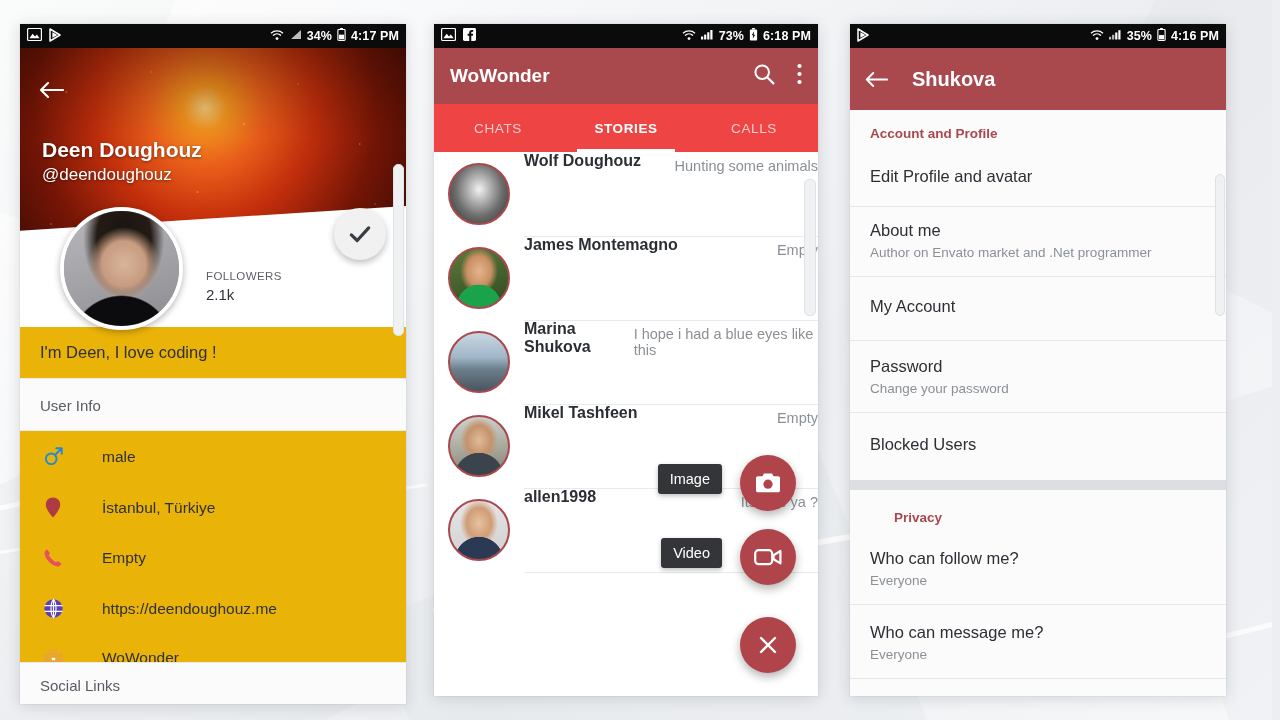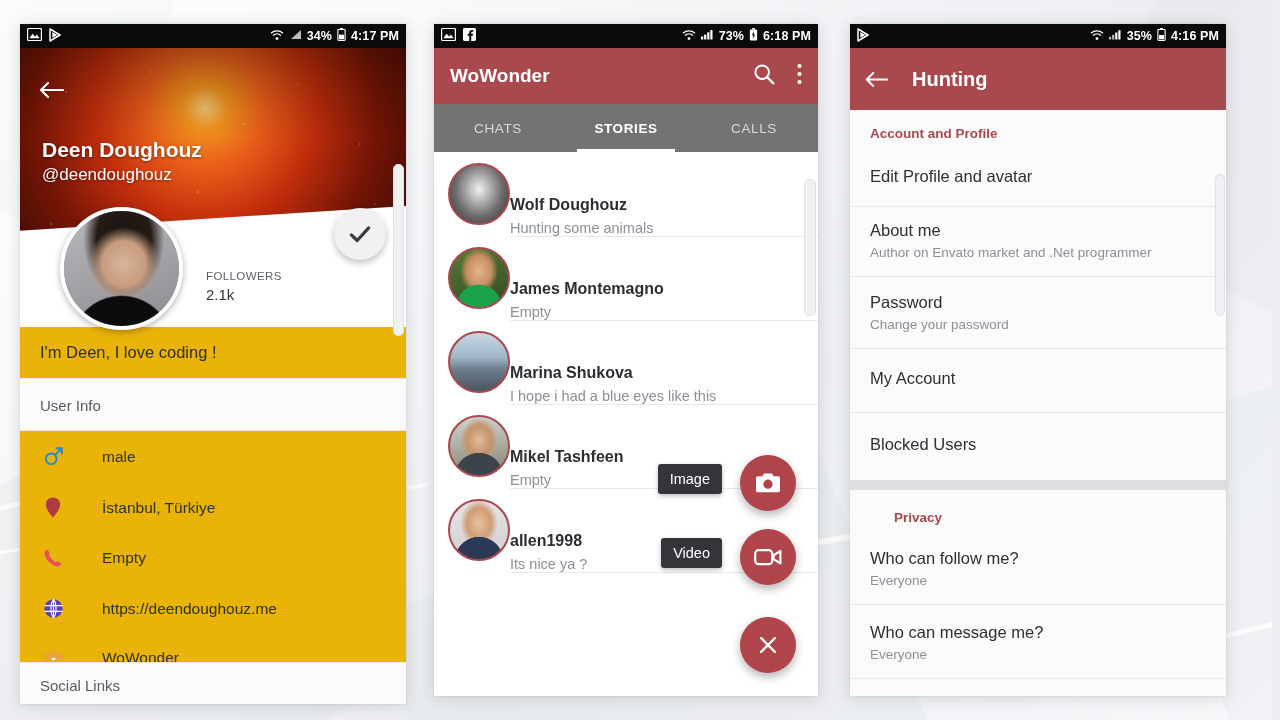--- a/index.html
+++ b/index.html
@@ -50,21 +50,21 @@
     color: #fff;
     display: flex; align-items: center;
     padding: 0 16px;
     height: 56px;
     position: relative; z-index: 30;
   }
   .appbar-title { font-size: 19px; font-weight: bold; }
   .appbar-actions { margin-left:auto; display:flex; align-items:center; gap: 22px; }
 
   .tabs {
-    background: #737373;
+    background: #ef4444;
     display: flex; height: 48px;
     position: relative; z-index: 30;
   }
   .tab {
     flex: 1; display:flex; align-items:center; justify-content:center;
     color: rgba(255,255,255,0.72);
     font-size: 13.5px; letter-spacing: .6px; font-weight: 500;
     position: relative;
   }
   .tab.active { color: #ffffff; font-weight: bold; }
@@ -186,21 +186,21 @@
     border: 1px solid #dfe1e5;
   }
 
   
   .story-row { display:flex; align-items:center; padding: 0 0 0 14px; height: 84px; position: relative; }
   .story-av {
     width: 58px; height: 58px; border-radius: 50%;
     border: 2px solid #a9484d; overflow:hidden; flex:none;
     background:#ccc;
   }
-  .story-body { flex:1; height: 100%; display:flex; flex-direction:column; justify-content:flex-end; border-bottom: 1px solid #e9eaec; }
+  .story-body { margin-left: 14px; flex:1; height: 100%; display:flex; flex-direction:row; justify-content:space-between; border-bottom: 1px solid #e9eaec; }
   .story-name { font-size: 16px; font-weight: bold; color: #2b2e32; }
   .story-sub  { font-size: 14.5px; color: #8b9096; margin-top: 6px; }
   .fab {
     position:absolute; border-radius: 50%;
     background: #b0444b; color:#fff;
     display:flex; align-items:center; justify-content:center;
     box-shadow: 0 4px 10px rgba(0,0,0,.30);
     z-index: 30;
   }
   .fab-label {
@@ -550,40 +550,40 @@
         <span class="sb-time">4:16 PM</span>
       </div>
     </div>
 
     <div class="appbar" style="height:62px; padding-left:14px;">
       <span style="margin-right:24px; display:flex;">
         <svg width="24" height="19" viewBox="0 0 26 20">
             <path d="M25 10 H3 M10 3 L3 10 L10 17" fill="none" stroke="#fff" stroke-width="2.1" stroke-linecap="round" stroke-linejoin="round"></path>
           </svg>
       </span>
-      <span class="appbar-title" style="font-size:20px;">Hunting</span>
+      <span class="appbar-title" style="font-size:20px;">Shukova</span>
     </div>
 
     <div style="background:#be185d;">
       <div class="st-group-head">Account and Profile</div>
 
       <div class="st-item" style="padding-bottom:20px;">
         <div class="st-title">Edit Profile and avatar</div>
       </div>
       <div class="st-item">
         <div class="st-title">About me</div>
         <div class="st-sub">Author on Envato market and .Net programmer</div>
       </div>
+      <div class="st-item" style="padding-top:20px; padding-bottom:24px;">
+        <div class="st-title">My Account</div>
+      </div>
       <div class="st-item" style="padding-top:16px;">
         <div class="st-title">Password</div>
         <div class="st-sub">Change your password</div>
       </div>
-      <div class="st-item" style="padding-top:20px; padding-bottom:24px;">
-        <div class="st-title">My Account</div>
-      </div>
       <div class="st-item" style="padding-top:22px; padding-bottom:26px; border-bottom:none;">
         <div class="st-title">Blocked Users</div>
       </div>
 
       <div class="st-gap"></div>
 
       <div class="st-group-head" style="padding-top:20px;padding-left:44px;">Privacy</div>
 
       <div class="st-item" style="padding-top:12px;">
         <div class="st-title">Who can follow me?</div>

